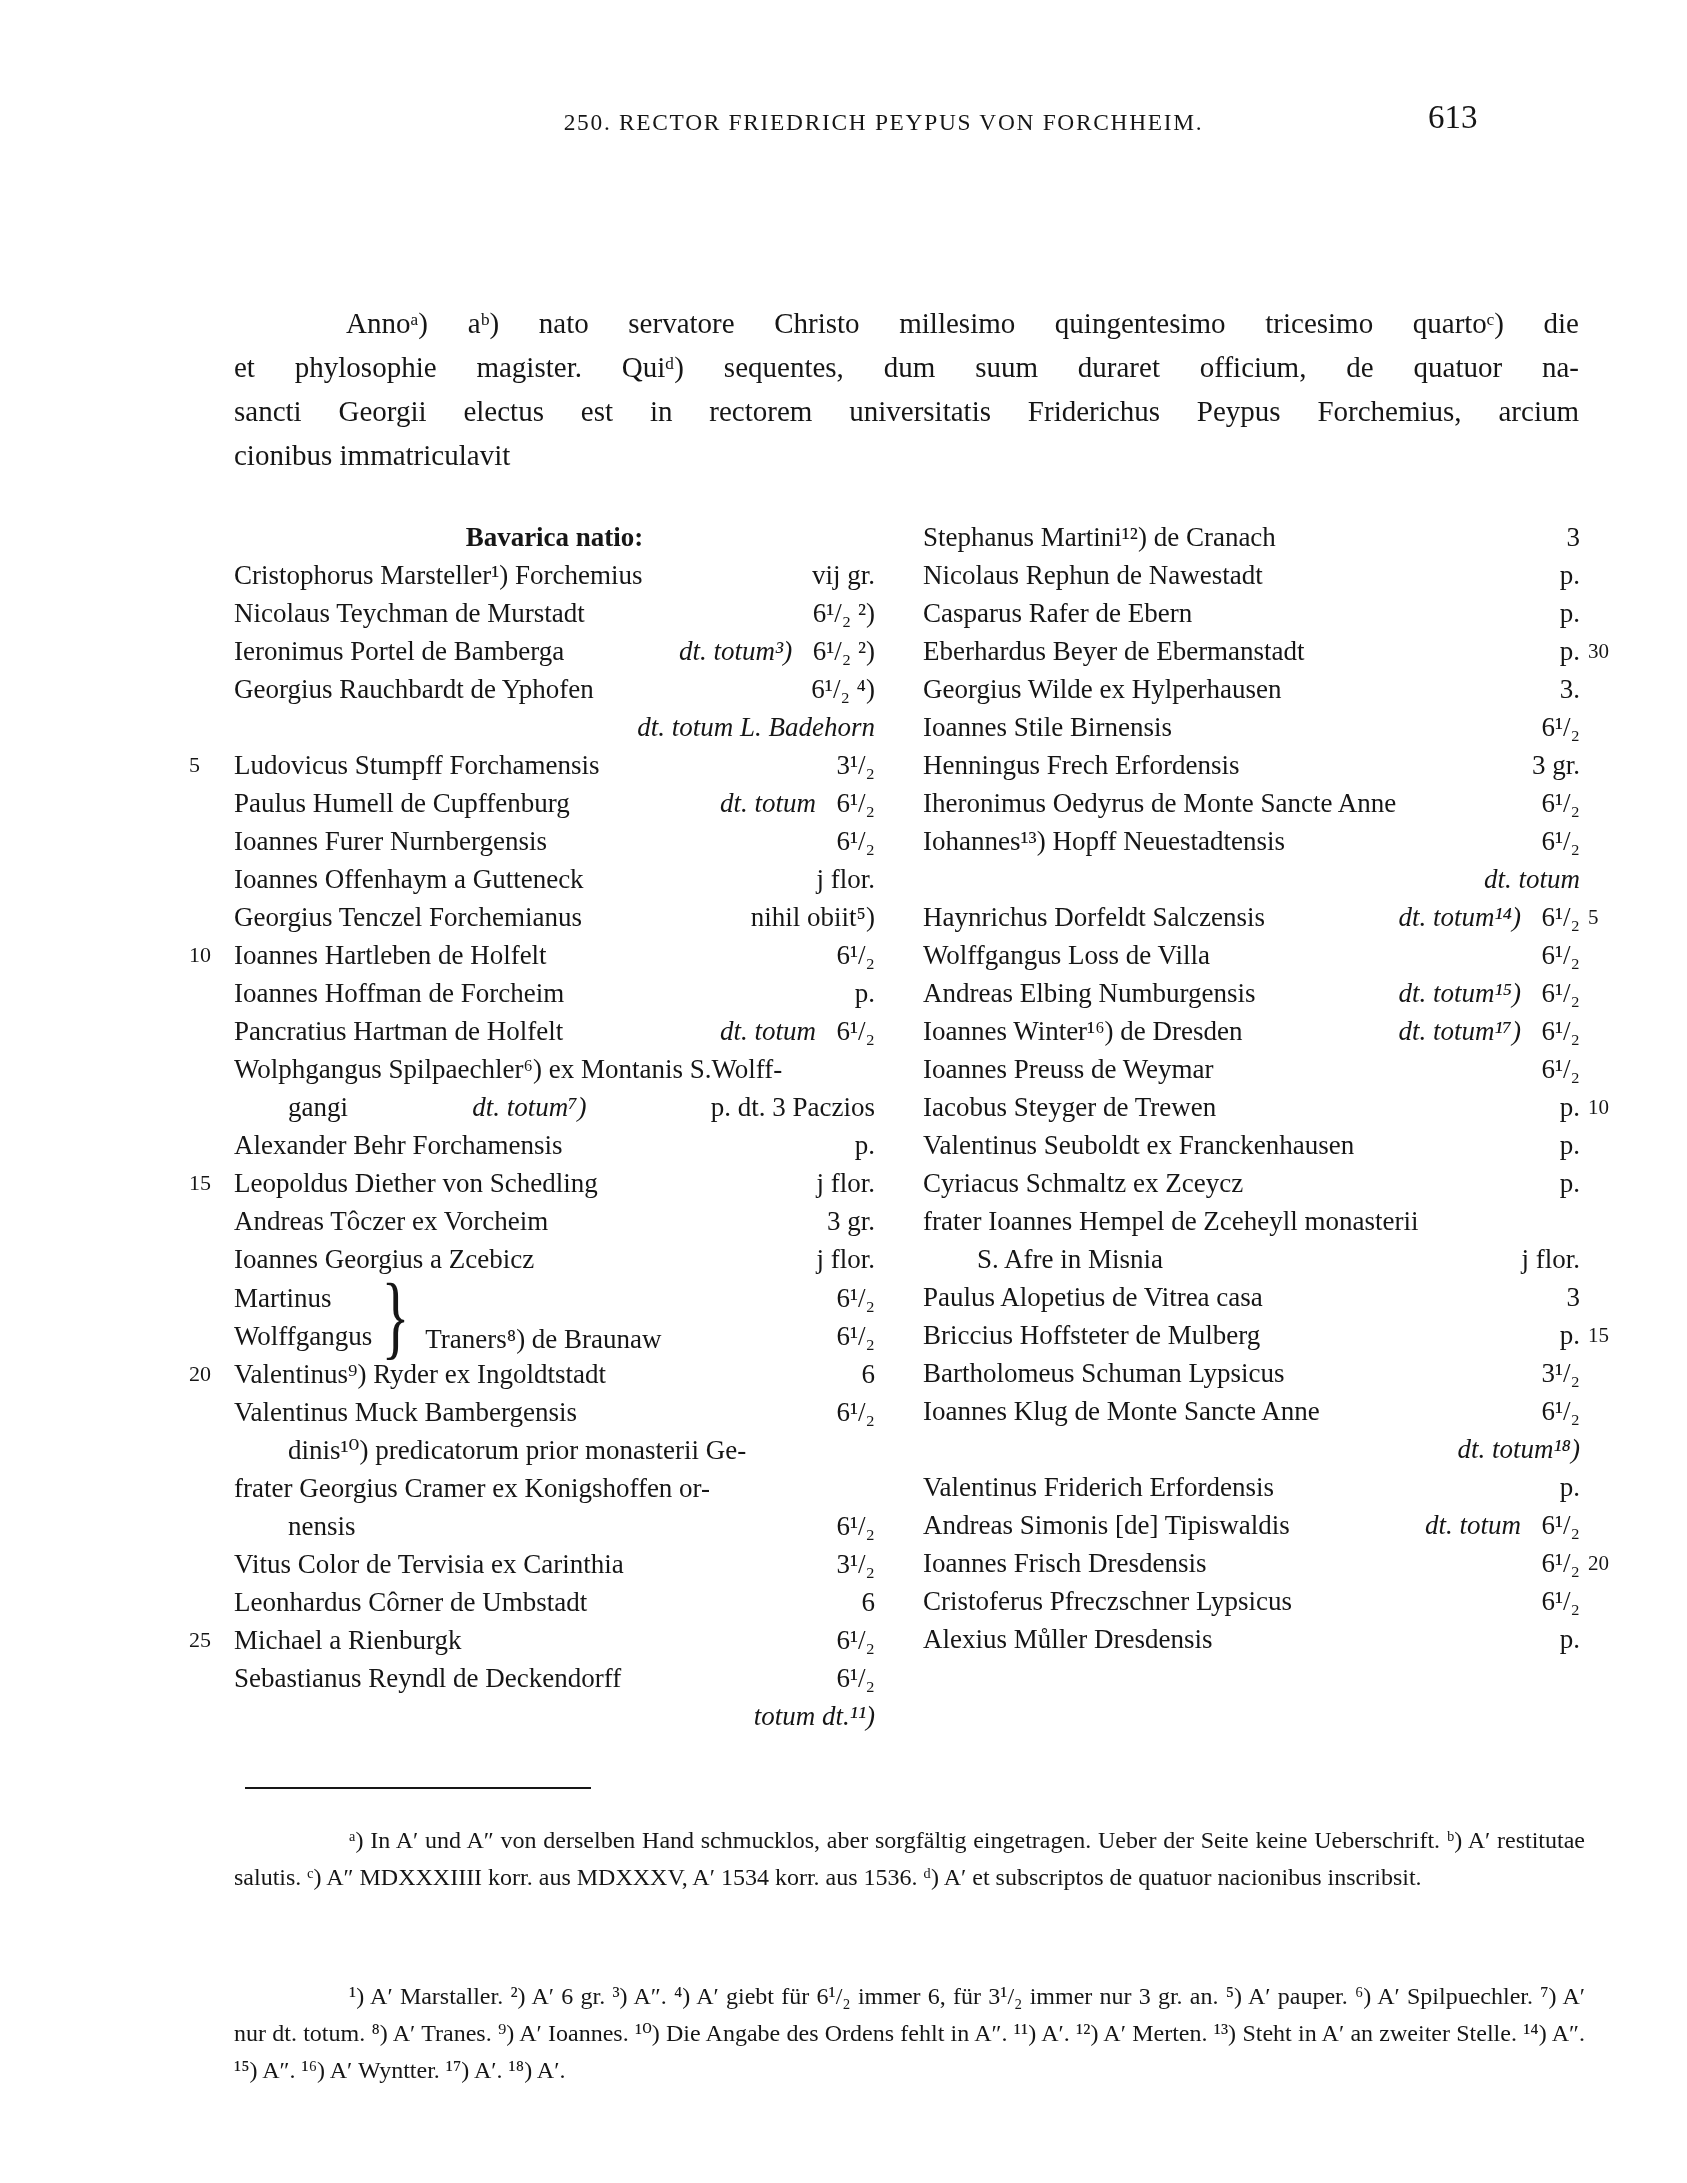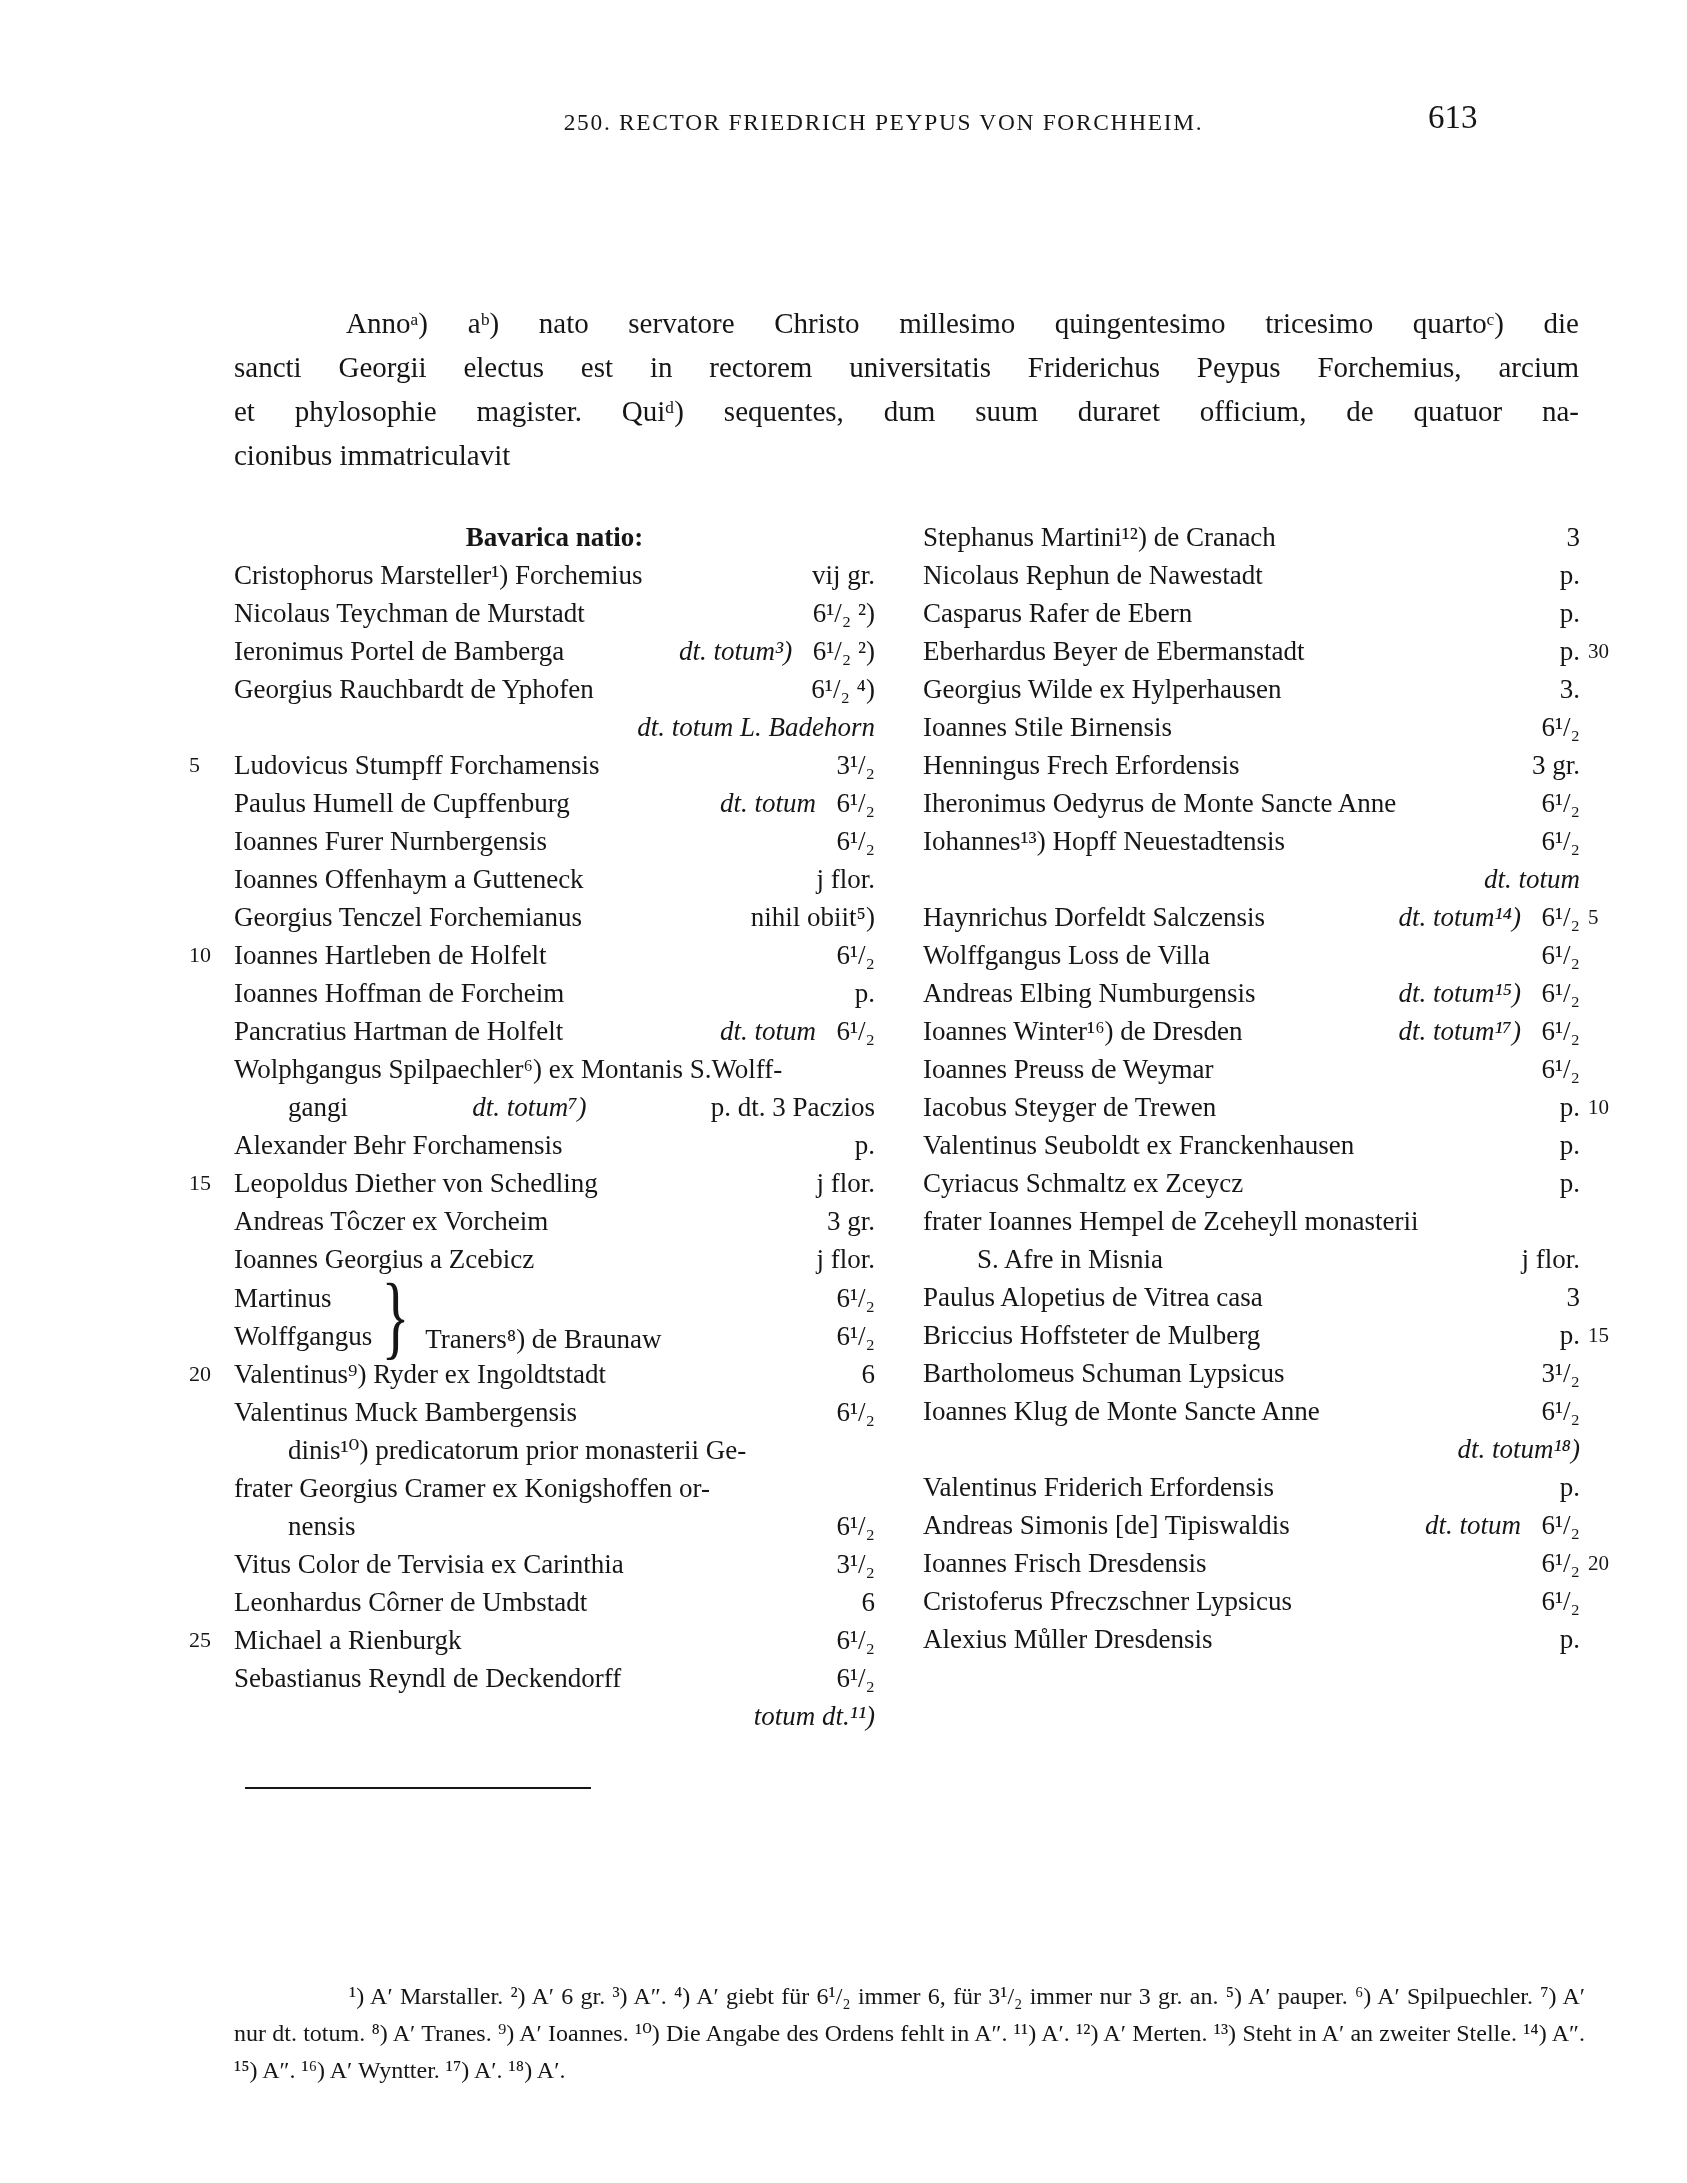--- a/index.html
+++ b/index.html
@@ -66,22 +66,22 @@
 <body>
 
 <div class="page">
 
   <div class="running-title">250. RECTOR FRIEDRICH PEYPUS VON FORCHHEIM.</div>
   <div class="page-number">613</div>
 
 
   <section class="intro">
     <div class="intro-line first">Annoᵃ) aᵇ) nato servatore Christo millesimo quingentesimo tricesimo quartoᶜ) die</div>
+    <div class="intro-line">et phylosophie magister.  Quiᵈ) sequentes, dum suum duraret officium, de quatuor na-</div>
     <div class="intro-line">sancti Georgii electus est in rectorem universitatis Friderichus Peypus Forchemius, arcium</div>
-    <div class="intro-line">et phylosophie magister.  Quiᵈ) sequentes, dum suum duraret officium, de quatuor na-</div>
     <div class="intro-line last">cionibus immatriculavit</div>
   </section>
 
   <section class="col col-left">
       <div class="col-heading">Bavarica natio:</div>
       <div class="row">
         <span class="name">Cristophorus Marsteller¹) Forchemius</span>
         <span class="pay">vij gr.</span>
       </div>
       <div class="row">
@@ -336,16 +336,17 @@
         <span class="name">Cristoferus Pfreczschner Lypsicus</span>
         <span class="pay">6¹/₂</span>
       </div>
       <div class="row">
         <span class="name">Alexius Můller Dresdensis</span>
         <span class="pay">p.</span>
       </div>
     </section>
 
   <div class="fn-rule"></div>
+  <p class="fn block1">ᵃ) In A′ und A″ von derselben Hand schmucklos, aber sorgfältig eingetragen.  Ueber der Seite keine Ueberschrift.  ᵇ) A′ restitutae salutis.  ᶜ) A″ MDXXXIIII korr. aus MDXXXV, A′ 1534 korr. aus 1536.  ᵈ) A′ et subscriptos de quatuor nacionibus inscribsit.</p>
   <p class="fn block2">¹) A′ Marstaller.  ²) A′ 6 gr.  ³) A″.  ⁴) A′ giebt für 6¹/₂ immer 6, für 3¹/₂ immer nur 3 gr. an.  ⁵) A′ pauper.  ⁶) A′ Spilpuechler.  ⁷) A′ nur dt. totum.  ⁸) A′ Tranes.  ⁹) A′ Ioannes.  ¹⁰) Die Angabe des Ordens fehlt in A″.  ¹¹) A′.  ¹²) A′ Merten.  ¹³) Steht in A′ an zweiter Stelle.  ¹⁴) A″.  ¹⁵) A″.  ¹⁶) A′ Wyntter.  ¹⁷) A′.  ¹⁸) A′.</p>
 
 </div>
 
 
 </body></html>

